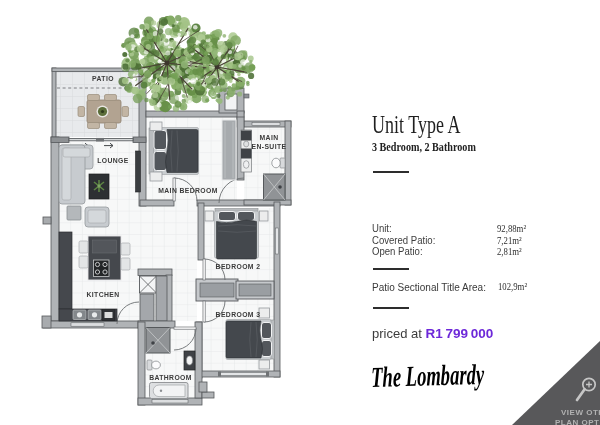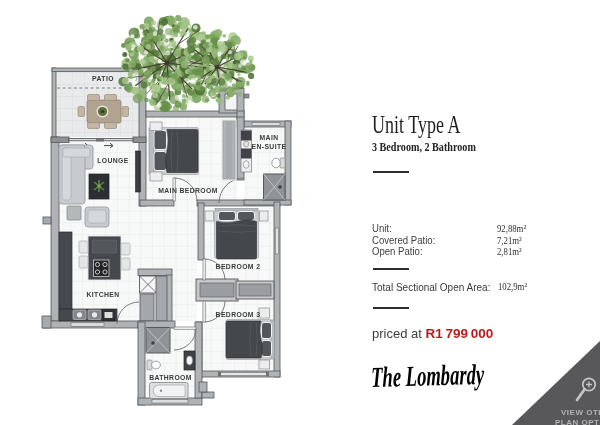--- a/index.html
+++ b/index.html
@@ -1040,21 +1040,21 @@
 <div class="abs" style="left:497px;top:224px;line-height:1;font-family:'Liberation Serif',serif;font-size:10.5px;color:#2e2e2e;transform:scaleX(0.83);transform-origin:0 0;white-space:nowrap;">92,88m²</div>
 
 <div class="abs" style="left:372px;top:235.7px;line-height:1;font-size:10.3px;color:#3d3d3d;transform:scaleX(0.93);transform-origin:0 0;white-space:nowrap;">Covered Patio:</div>
 <div class="abs" style="left:497px;top:235.8px;line-height:1;font-family:'Liberation Serif',serif;font-size:10.5px;color:#2e2e2e;transform:scaleX(0.83);transform-origin:0 0;white-space:nowrap;">7,21m²</div>
 
 <div class="abs" style="left:372px;top:247px;line-height:1;font-size:10.3px;color:#3d3d3d;transform:scaleX(0.93);transform-origin:0 0;white-space:nowrap;">Open Patio:</div>
 <div class="abs" style="left:497px;top:247.1px;line-height:1;font-family:'Liberation Serif',serif;font-size:10.5px;color:#2e2e2e;transform:scaleX(0.83);transform-origin:0 0;white-space:nowrap;">2,81m²</div>
 
 <div class="abs" style="left:373px;top:267.5px;width:36px;height:2px;background:#2d2d2d;"></div>
 
-<div class="abs" style="left:372px;top:282.5px;line-height:1;font-size:10px;color:#3a3a3a;white-space:nowrap;">Total Sectional Open Area:</div>
+<div class="abs" style="left:372px;top:282.5px;line-height:1;font-size:10px;color:#3a3a3a;white-space:nowrap;">Patio Sectional Title Area:</div>
 <div class="abs" style="left:498px;top:281.5px;line-height:1;font-family:'Liberation Serif',serif;font-size:10.5px;color:#2e2e2e;transform:scaleX(0.83);transform-origin:0 0;white-space:nowrap;">102,9m²</div>
 
 <div class="abs" style="left:373px;top:306.5px;width:36px;height:2px;background:#2d2d2d;"></div>
 
-<div class="abs" style="left:372px;top:326.8px;line-height:1;font-size:13px;color:#3c3c3c;white-space:nowrap;">priced at <span style="font-weight:bold;color:#b91c1c;font-size:13.5px;">R1 799 000</span></div>
+<div class="abs" style="left:372px;top:326.8px;line-height:1;font-size:13px;color:#3c3c3c;white-space:nowrap;">priced at <span style="font-weight:bold;color:#6d28d9;font-size:13.5px;">R1 799 000</span></div>
 
 <div class="abs" style="left:371px;top:362.5px;line-height:1;font-family:'Liberation Serif',serif;font-style:italic;font-weight:bold;font-size:29px;color:#000;transform:scaleX(0.64) rotate(-1deg);transform-origin:0 0;white-space:nowrap;">The Lombardy</div>
 </div>
 
 </body></html>

